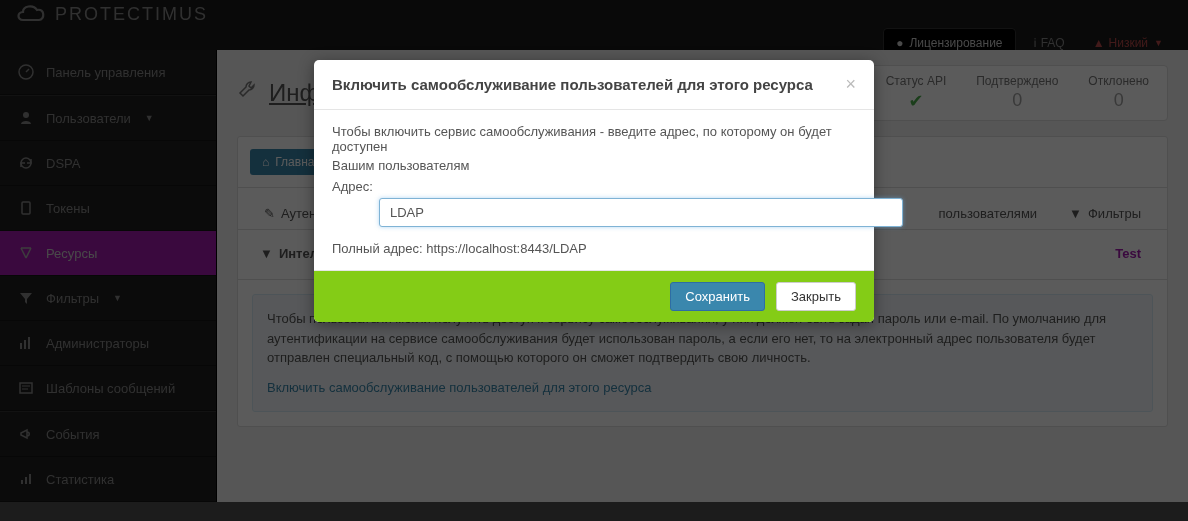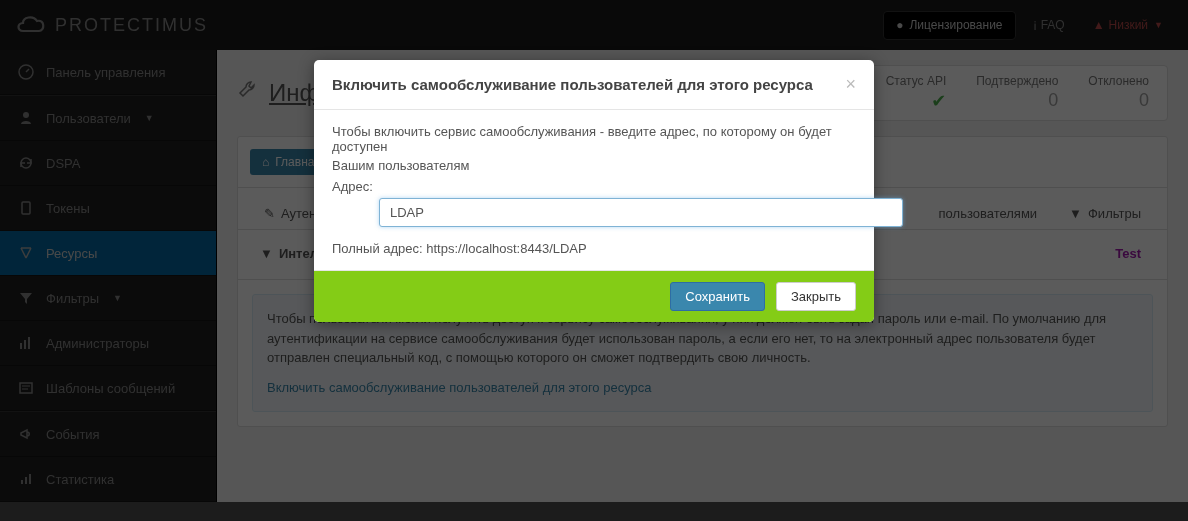--- a/index.html
+++ b/index.html
@@ -1,40 +1,40 @@
 <!DOCTYPE html>
 <html><head>
 <meta charset="utf-8">
 <style>
 * { box-sizing: border-box; margin: 0; padding: 0; }
 body { font-family: "Helvetica Neue", Helvetica, Arial, sans-serif; font-size: 13px; color: #333; background: #2b2b2b; width: 1188px; height: 521px; overflow: hidden; position: relative; }
 
 
-.topbar { height: 50px; background: #1a1a1a; display: flex; align-items: center; padding: 0 15px; }
+.topbar { height: 50px; background: #1a1a1a; display: flex; padding: 0 15px; flex-direction: column; }
 .logo { display: flex; align-items: center; color: #888; font-size: 18px; letter-spacing: 2px; font-weight: 300; }
 .logo svg { margin-right: 8px; }
 .topbar-right { margin-left: auto; display: flex; gap: 8px; }
 .top-btn { background: #000; color: #ccc; padding: 6px 12px; border-radius: 4px; font-size: 12px; display: flex; align-items: center; gap: 6px; border: 1px solid #333; cursor: pointer; }
 .top-link { color: #888; padding: 6px 10px; font-size: 12px; display: flex; align-items: center; gap: 4px; cursor: pointer; }
 .user-link { color: #b94a48; }
 
 
 .wrapper { display: flex; height: calc(100% - 50px); }
 .sidebar { width: 217px; background: #1f1f1f; border-right: 1px solid #000; }
 .side-item { display: flex; align-items: center; gap: 12px; padding: 14px 18px; color: #888; font-size: 13px; cursor: pointer; border-bottom: 1px solid #151515; }
-.side-item.active { background: #0369a1; color: #ccc; }
+.side-item.active { background: #a21caf; color: #ccc; }
 .side-item.group { border-top: 1px solid #333; }
 .side-icon { width: 16px; height: 16px; display: inline-flex; align-items: center; justify-content: center; }
 .caret { margin-left: 2px; font-size: 9px; }
 
 .main { flex: 1; background: #f0f0f0; overflow: hidden; }
 .page-head { display: flex; align-items: center; padding: 15px 20px; }
 .page-head h1 { font-size: 24px; font-weight: 400; color: #555; display: flex; align-items: center; gap: 10px; text-decoration: underline; }
 .stats { margin-left: auto; display: flex; gap: 30px; border: 1px solid #ddd; border-radius: 4px; padding: 8px 18px; background: #fff; }
-.stat { text-align: right; }
+.stat { text-align: center; }
 .stat-label { color: #777; font-size: 12px; }
 .stat-val { color: #a0a0a0; font-size: 18px; margin-top: 2px; }
 .stat-val.ok { color: #4cae4c; }
 
 .panel { margin: 0 20px 20px; background: #fff; border: 1px solid #ddd; border-radius: 3px; }
 .crumbs { padding: 12px; border-bottom: 1px solid #ddd; }
 .crumb-btn { background: #3a87ad; color: #fff; padding: 6px 12px; border-radius: 3px; display: inline-flex; align-items: center; gap: 6px; font-size: 12px; cursor: pointer; }
 
 .tabs-row { display: flex; gap: 4px; padding: 10px 12px 0; border-bottom: 1px solid #ddd; }
 .tab { padding: 8px 14px; color: #555; font-size: 13px; display: flex; align-items: center; gap: 6px; cursor: pointer; }

